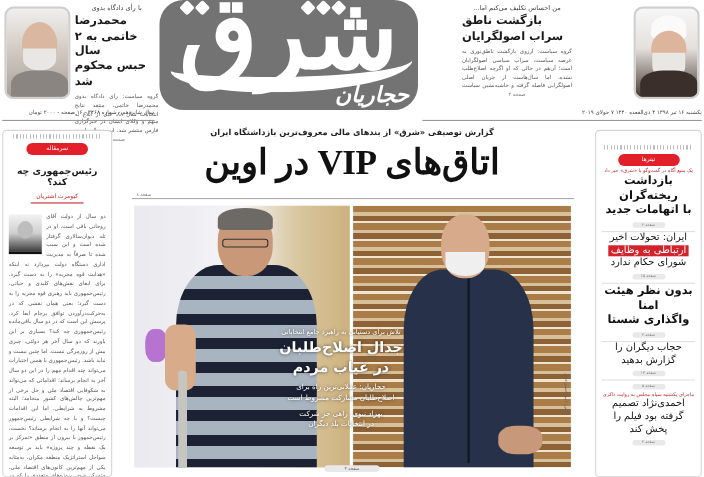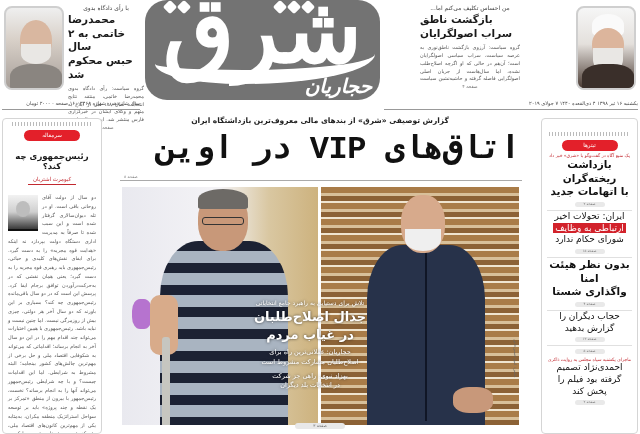--- a/index.html
+++ b/index.html
@@ -34,21 +34,21 @@
   .hatch { height: 4px; background: repeating-linear-gradient(90deg,#bbb 0 1px,transparent 1px 3px); margin: 0 4px; }
   .ed-title { font-size: 8.5px; font-weight: bold; text-align: center; margin-top: 10px; }
   .ed-author { font-size: 5.5px; color: #c2282f; text-align: center; margin-top: 5px; }
   .ed-author-line { width: 48px; margin: 2px auto 0; border-top: 1px solid #c2282f; }
   .ed-body { font-size: 5px; line-height: 1.75; color: #555; text-align: justify; margin-top: 8px; }
   .ed-photo { float: left; width: 30px; height: 36px; margin: 2px 4px 2px 0; border-bottom: 2px solid #111; background: linear-gradient(180deg,#f2f2f2 0%,#cfcfcf 50%,#3a3a3a 100%); position: relative; }
   .ed-photo::after { content: ""; position: absolute; left: 8px; top: 6px; width: 14px; height: 16px; border-radius: 50%; background: #bdbdbd; }
 
   
   .center-kicker { position: absolute; left: 120px; top: 116px; width: 400px; font-size: 7.5px; font-weight: bold; text-align: center; color: #222; }
-  .center-headline { position: absolute; left: 120px; top: 128px; width: 400px; font-family: Liberation Mono, monospace; font-size: 32px; font-weight: bold; text-align: right; color: #111; letter-spacing: -0.5px; }
+  .center-headline { position: absolute; left: 120px; top: 128px; width: 400px; font-family: Liberation Serif, serif; font-size: 32px; font-weight: bold; text-align: center; color: #111; letter-spacing: -0.5px; }
   .center-pg { position: absolute; left: 124px; top: 174px; font-size: 4px; color: #777; }
   .center-rule { position: absolute; left: 120px; top: 180px; width: 402px; border-top: 1px solid #aaa; }
 
   .photo-area { position: absolute; left: 120px; top: 187px; width: 400px; height: 243px; background: #fff; }
   .photo-left { position: absolute; left: 2px; top: 0; width: 196px; height: 238px; background: linear-gradient(90deg,#e9e9ef 0%,#f4f3f6 50%,#d9c7a1 75%,#cdb27e 100%); overflow: hidden; }
   .photo-left .shirt { position: absolute; left: 38px; top: 54px; width: 128px; height: 184px; border-radius: 30% 30% 0 0; background: repeating-linear-gradient(180deg,#1c2233 0 10px,#a9b4c1 10px 22px); }
   .photo-left .face { position: absolute; left: 76px; top: 4px; width: 50px; height: 60px; border-radius: 45%; background: #c89879; }
   .photo-left .hair { position: absolute; left: 76px; top: 2px; width: 50px; height: 20px; border-radius: 50% 50% 10% 10%; background: #6d6a66; }
   .photo-left .glasses { position: absolute; left: 80px; top: 30px; width: 42px; height: 8px; border: 1px solid #333; border-radius: 3px; }
   .photo-left .walker { position: absolute; left: 40px; top: 150px; width: 8px; height: 90px; background: #c6c6c0; border-radius: 3px; }

